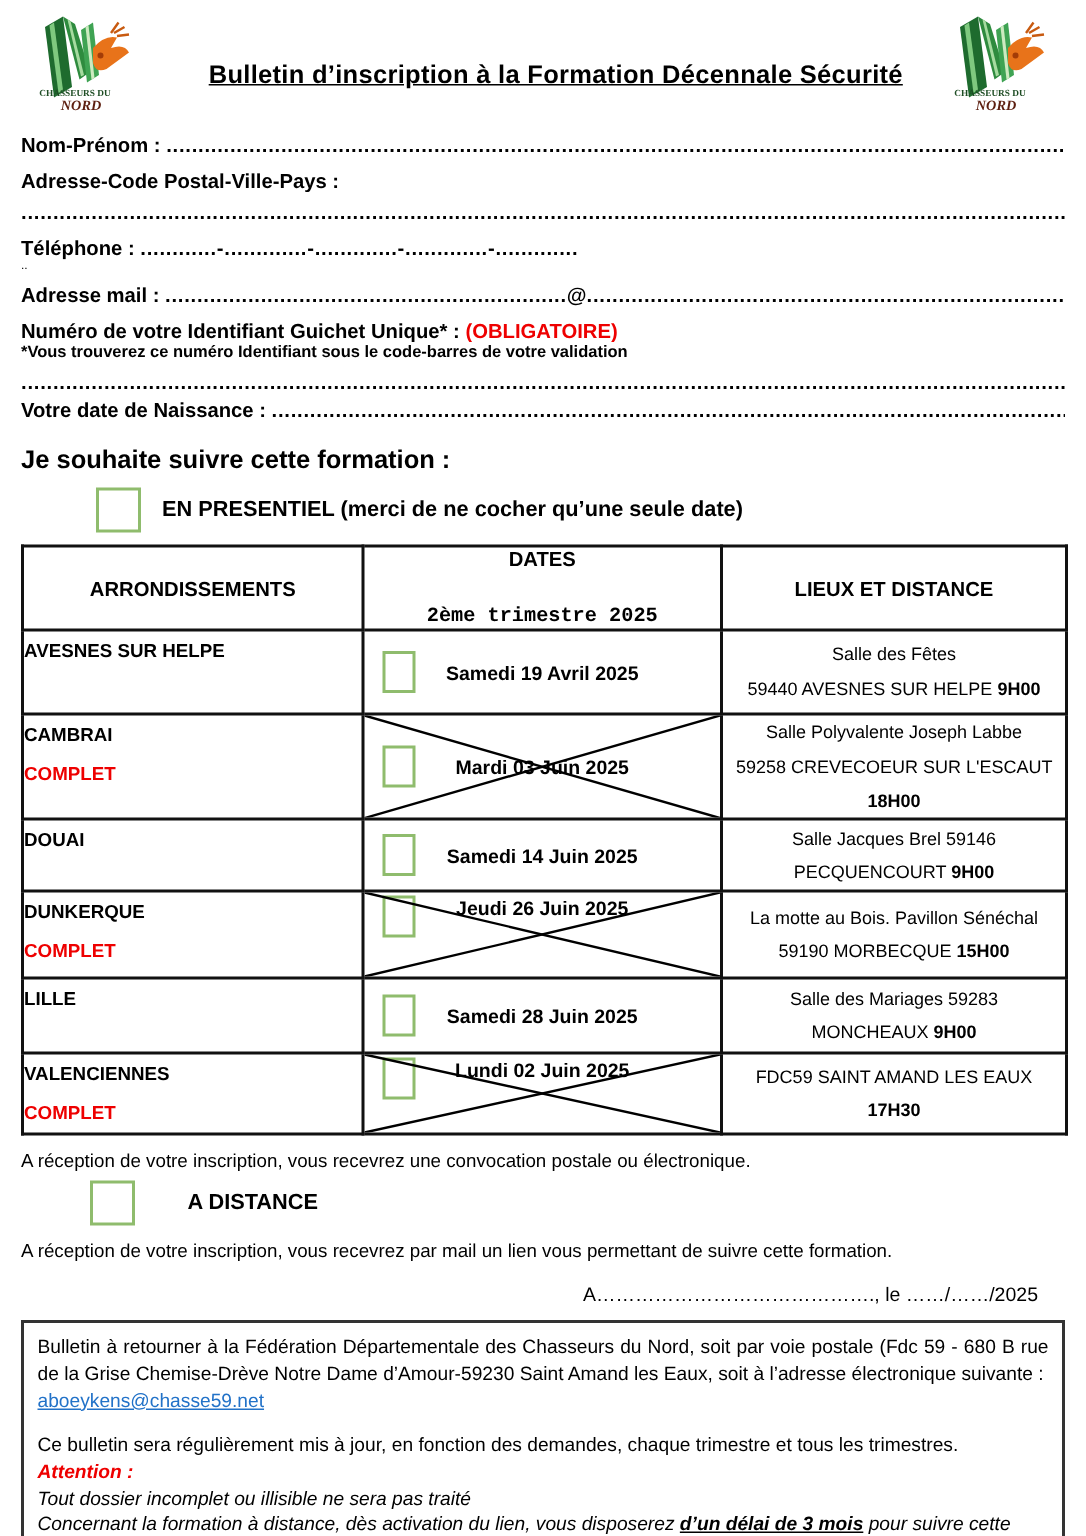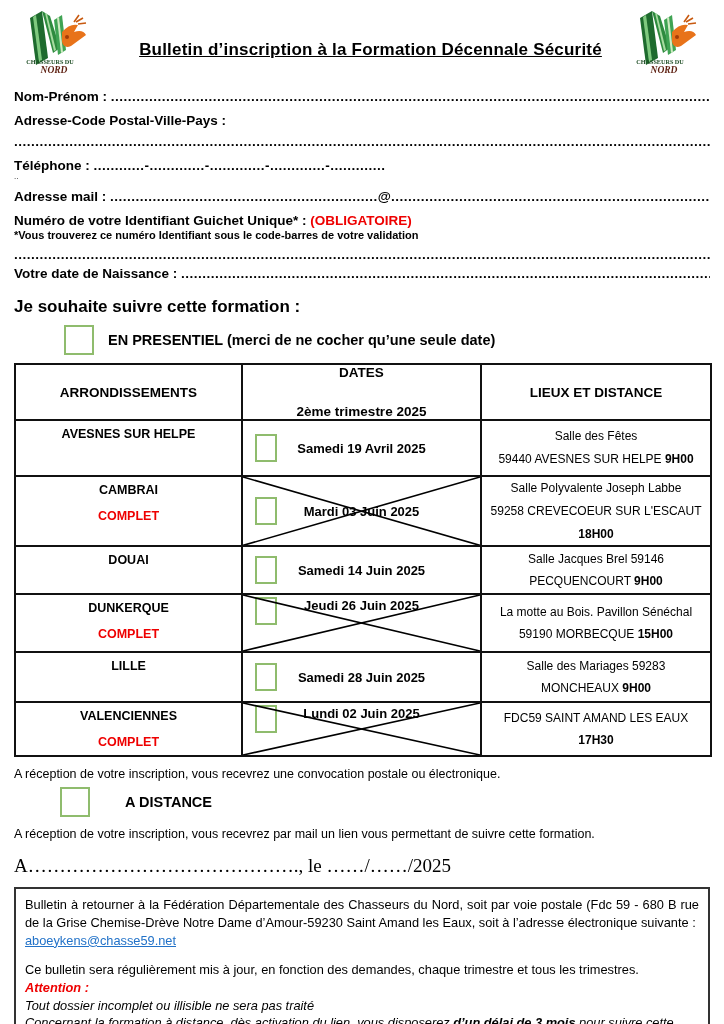--- a/index.html
+++ b/index.html
@@ -38,45 +38,45 @@
   }
   .checkrow.presentiel { margin-left:50px; }
   .checkrow.distance { margin-left:46px; margin-top:6px;gap:21px; }
   .checkrow .cklabel { font-size:14.5px; font-weight:bold; margin-left:14px; }
 
   
   table.sched { border-collapse:collapse; table-layout:fixed; width:696px; margin-top:8px; }
   table.sched th, table.sched td { border:2px solid #111; }
   col.c1 { width:227px; } col.c2 { width:239px; } col.c3 { width:230px; }
   th { font-size:13.5px; font-weight:bold; text-align:center; vertical-align:middle; }
-  .h2line { margin-top:24px; }
+  .h2line { margin-top:24px;font-family:Liberation Mono, monospace; }
   tr.hdr   { height:55px; }
   tr.r0 { height:56px; } tr.r1 { height:66px; } tr.r2 { height:48px; }
   tr.r3 { height:58px; } tr.r4 { height:50px; } tr.r5 { height:54px; }
 
-  td.arr { vertical-align:top; text-align:center; padding-top:6px;
+  td.arr { vertical-align:top; padding-top:6px;
            font-size:12.5px; font-weight:bold; }
   td.arr .complet { display:block; margin-top:12px; color:#ee0000; }
 
   td.datecell { position:relative; text-align:center; vertical-align:middle;
                 font-size:13px; font-weight:bold; }
   td.datecell.topalign { vertical-align:top; padding-top:3px; }
   td.datecell .cb {
     position:absolute; left:12px; top:50%; transform:translateY(-50%);
     width:22px; height:28px; border:2px solid #8fbc6d; background:#fff;
   }
   td.datecell.topalign .cb { top:2px; transform:none; }
   .cross { position:absolute; left:0; top:0; width:100%; height:100%; pointer-events:none; }
 
   td.lieu { text-align:center; vertical-align:middle; font-size:12px; line-height:1.9; padding:0 4px; }
   td.lieu b { font-size:12px; }
 
   
   .note { font-size:12.5px; margin-top:10px; }
-  .dateline { font-size:19px; padding-right:18px; margin-top:14px; white-space:nowrap; overflow:hidden;font-family:Liberation Serif, serif; }
+  .dateline { font-size:13px; text-align:right; padding-right:18px; margin-top:14px; white-space:nowrap; overflow:hidden; }
 
   
   .footerbox {
     border:2px solid #333; margin-top:10px; padding:7px 9px 10px 9px;
     font-size:12.8px; line-height:1.38;
   }
   .footerbox .just { text-align:justify; }
   a.maillink { color:#2272c8; text-decoration:underline; font-weight:normal; }
   .updates { margin-top:12px; }
   .attention { color:#ee0000; font-weight:bold; font-style:italic; }

